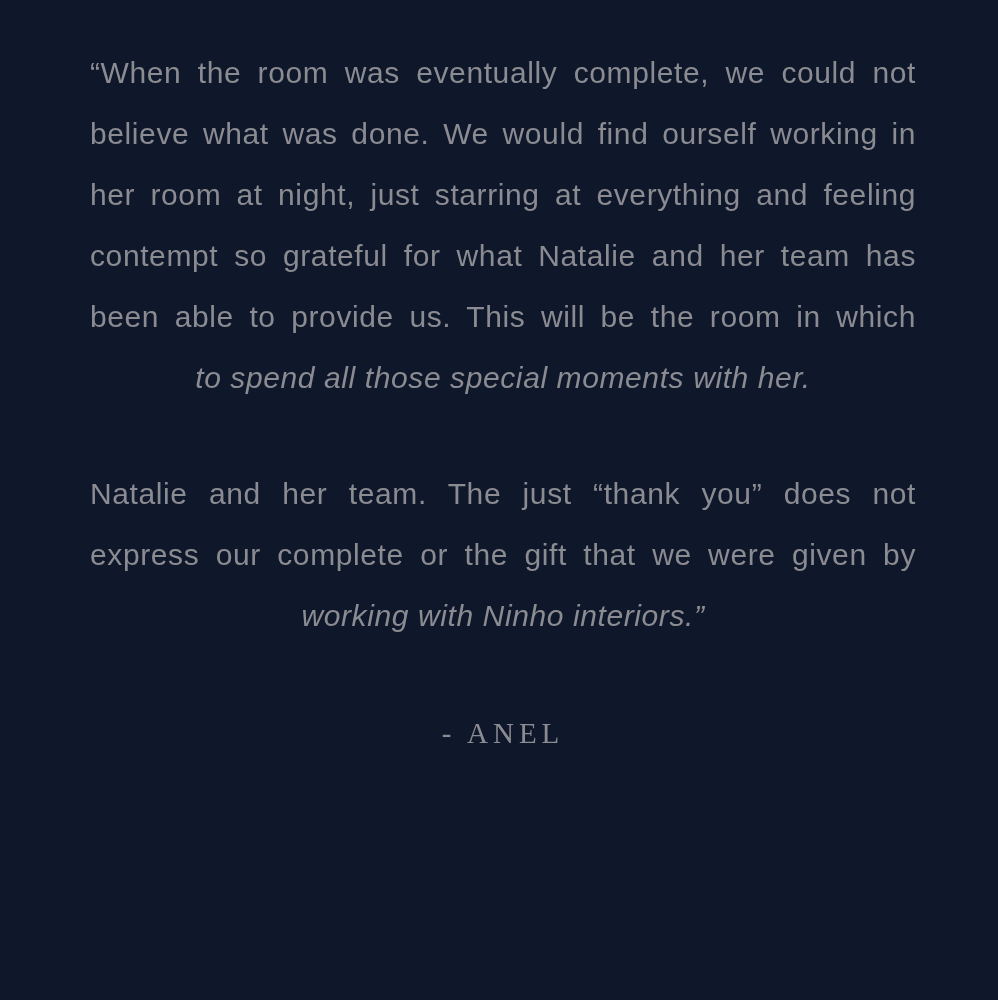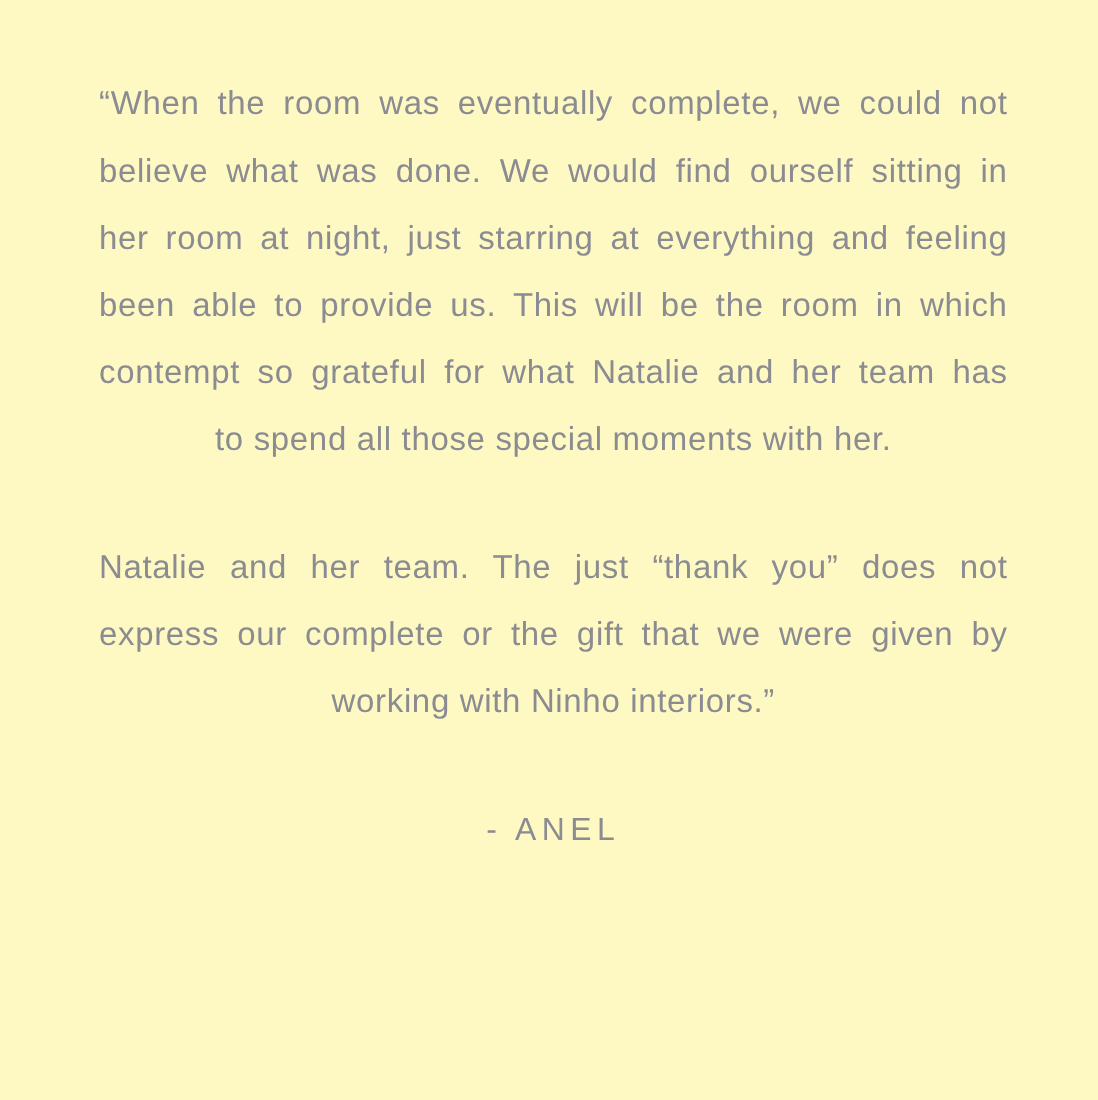--- a/index.html
+++ b/index.html
@@ -9,23 +9,23 @@
   body {
     width: 998px;
     height: 1000px;
     background: #e5dadb;
     overflow: hidden;
     font-family: "Liberation Sans", sans-serif;
   }
   .canvas {
     width: 998px;
     height: 1000px;
-    background: #fef9c3;
+    background: #0f172a;
     box-sizing: border-box;
-    padding-top: 64px;
+    padding-top: 42px;
   }
   .quote-block {
     width: 826px;
     margin-left: 90px;
     color: #8b8b92;
     font-size: 30px;
     font-weight: 300;
     letter-spacing: 0.6px;
   }
   .paragraph {
@@ -34,44 +34,46 @@
   .quote-line {
     line-height: 61px;
     text-align: justify;
     text-align-last: justify;
     -moz-text-align-last: justify;
     white-space: normal;
   }
   .quote-line.last {
     text-align: center;
     text-align-last: center;
+    font-style: italic;
     -moz-text-align-last: center;
   }
   .attribution {
     margin-top: 57px;
     line-height: 61px;
     text-align: center;
     color: #8b8b92;
     font-size: 29px;
     font-weight: 300;
     letter-spacing: 5px;
+    font-family: Liberation Serif, serif;
   }
 </style>
 </head>
 <body>
 
 <div class="canvas">
   <div class="quote-block">
     <div id="paragraphs-root">
         <div class="paragraph">
           <div class="quote-line">“When the room was eventually complete, we could not</div>
-          <div class="quote-line">believe what was done.  We would find ourself sitting in</div>
+          <div class="quote-line">believe what was done.  We would find ourself working in</div>
           <div class="quote-line">her room at night, just starring at everything and feeling</div>
+          <div class="quote-line">contempt so grateful for what Natalie and her team has</div>
           <div class="quote-line">been able to provide us.  This will be the room in which</div>
-          <div class="quote-line">contempt so grateful for what Natalie and her team has</div>
           <div class="quote-line last">to spend all those special moments with her.</div>
         </div>
         <div class="paragraph">
           <div class="quote-line">Natalie and her team.  The just “thank you” does not</div>
           <div class="quote-line">express our complete or the gift that we were given by</div>
           <div class="quote-line last">working with Ninho interiors.”</div>
         </div>
       </div>
     <div class="attribution">- ANEL</div>
   </div>

